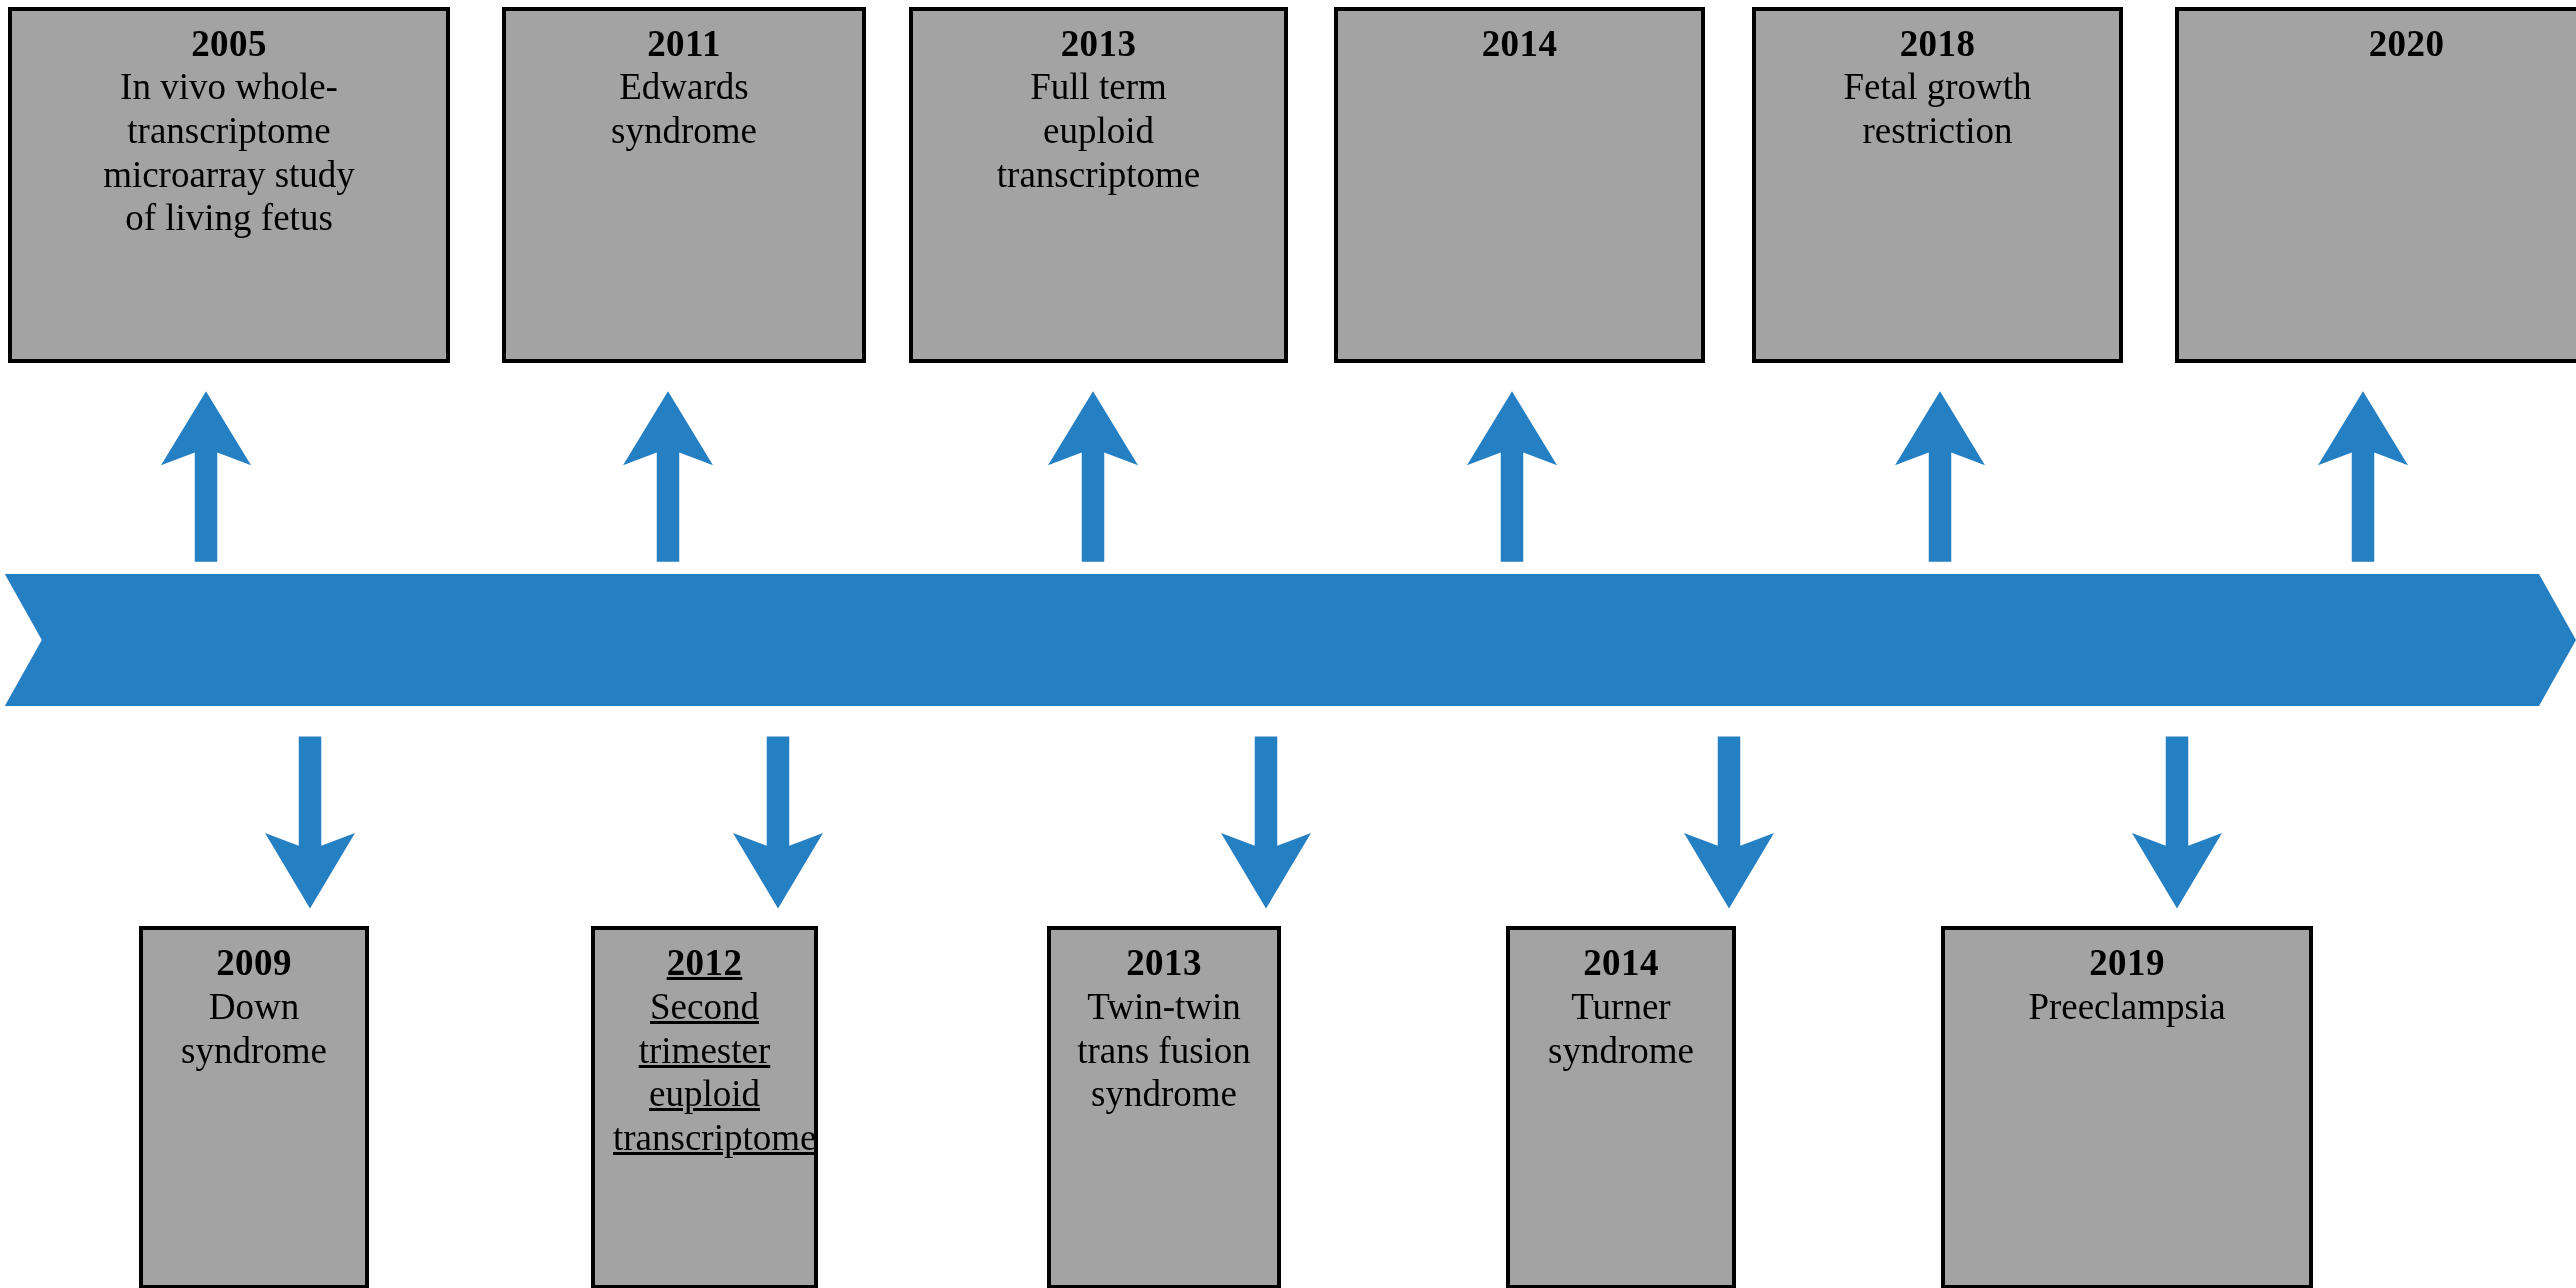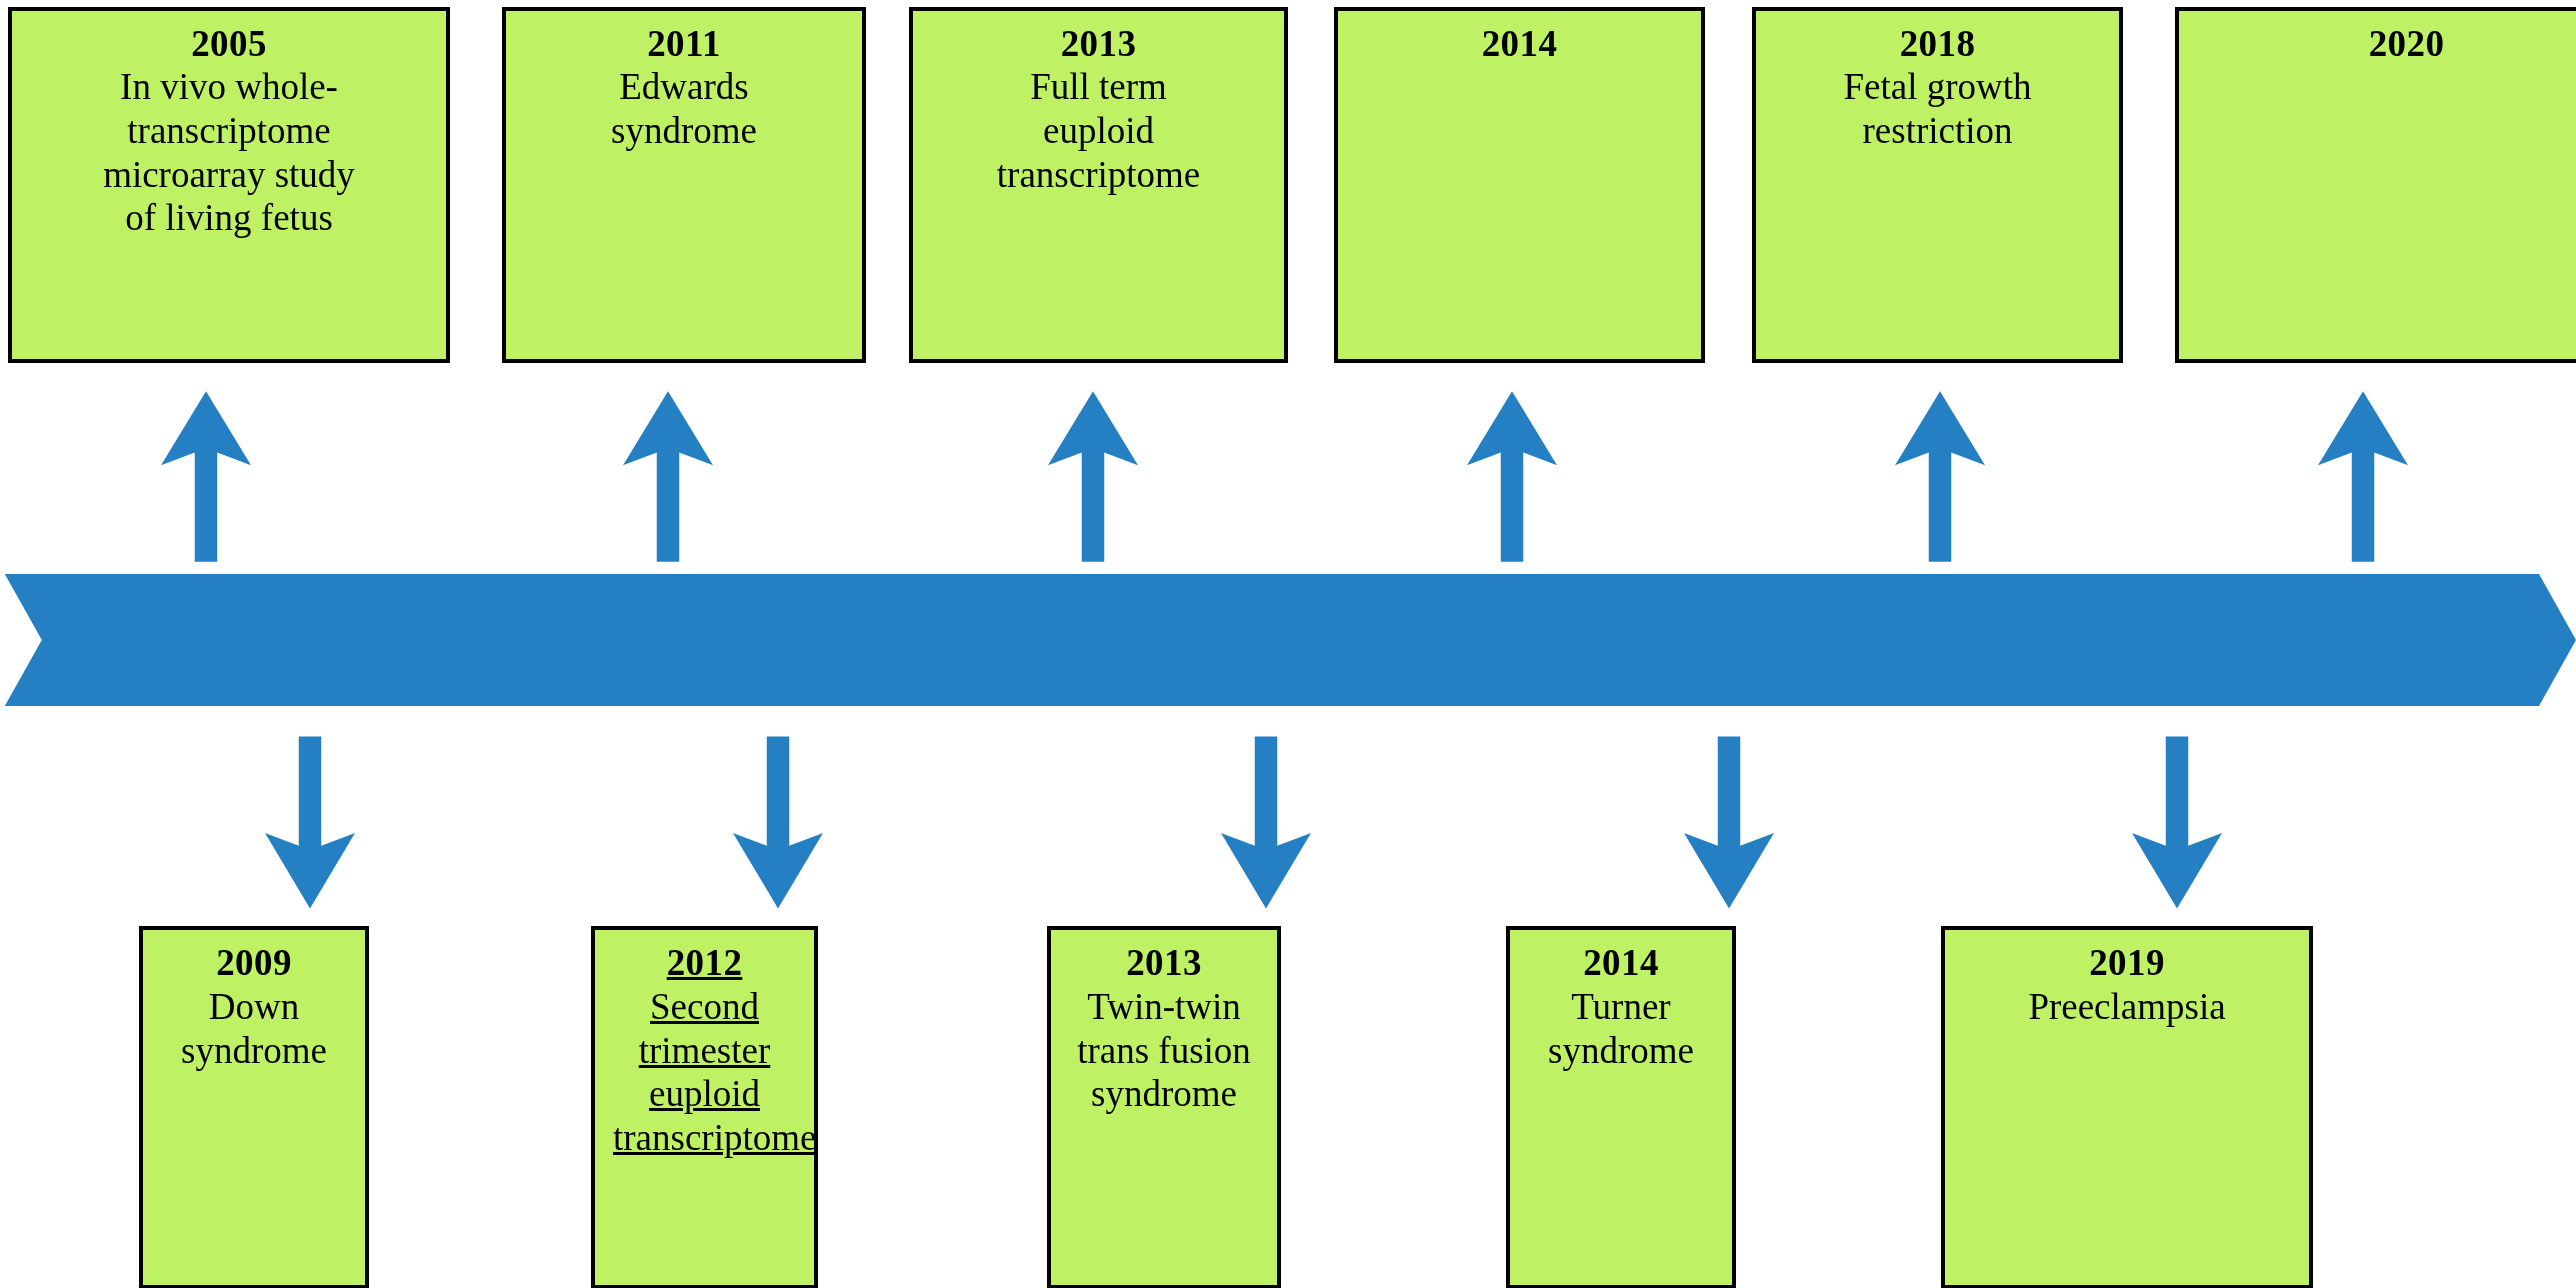--- a/index.html
+++ b/index.html
@@ -14,21 +14,21 @@
     background: #ffffff;
     font-family: "Liberation Serif", "DejaVu Serif", serif;
     overflow: hidden;
   }
 
   
   .event-box {
     position: absolute;
     box-sizing: border-box;
     border: 4.8px solid #000000;
-    background: #bef264;
+    background: #a3a3a3;
     text-align: center;
     padding-top: 11.3px;
     overflow: hidden;
   }
   .event-year {
     display: block;
     font-weight: bold;
     font-size: 37px;
     line-height: 1.18;
     color: #000000;

